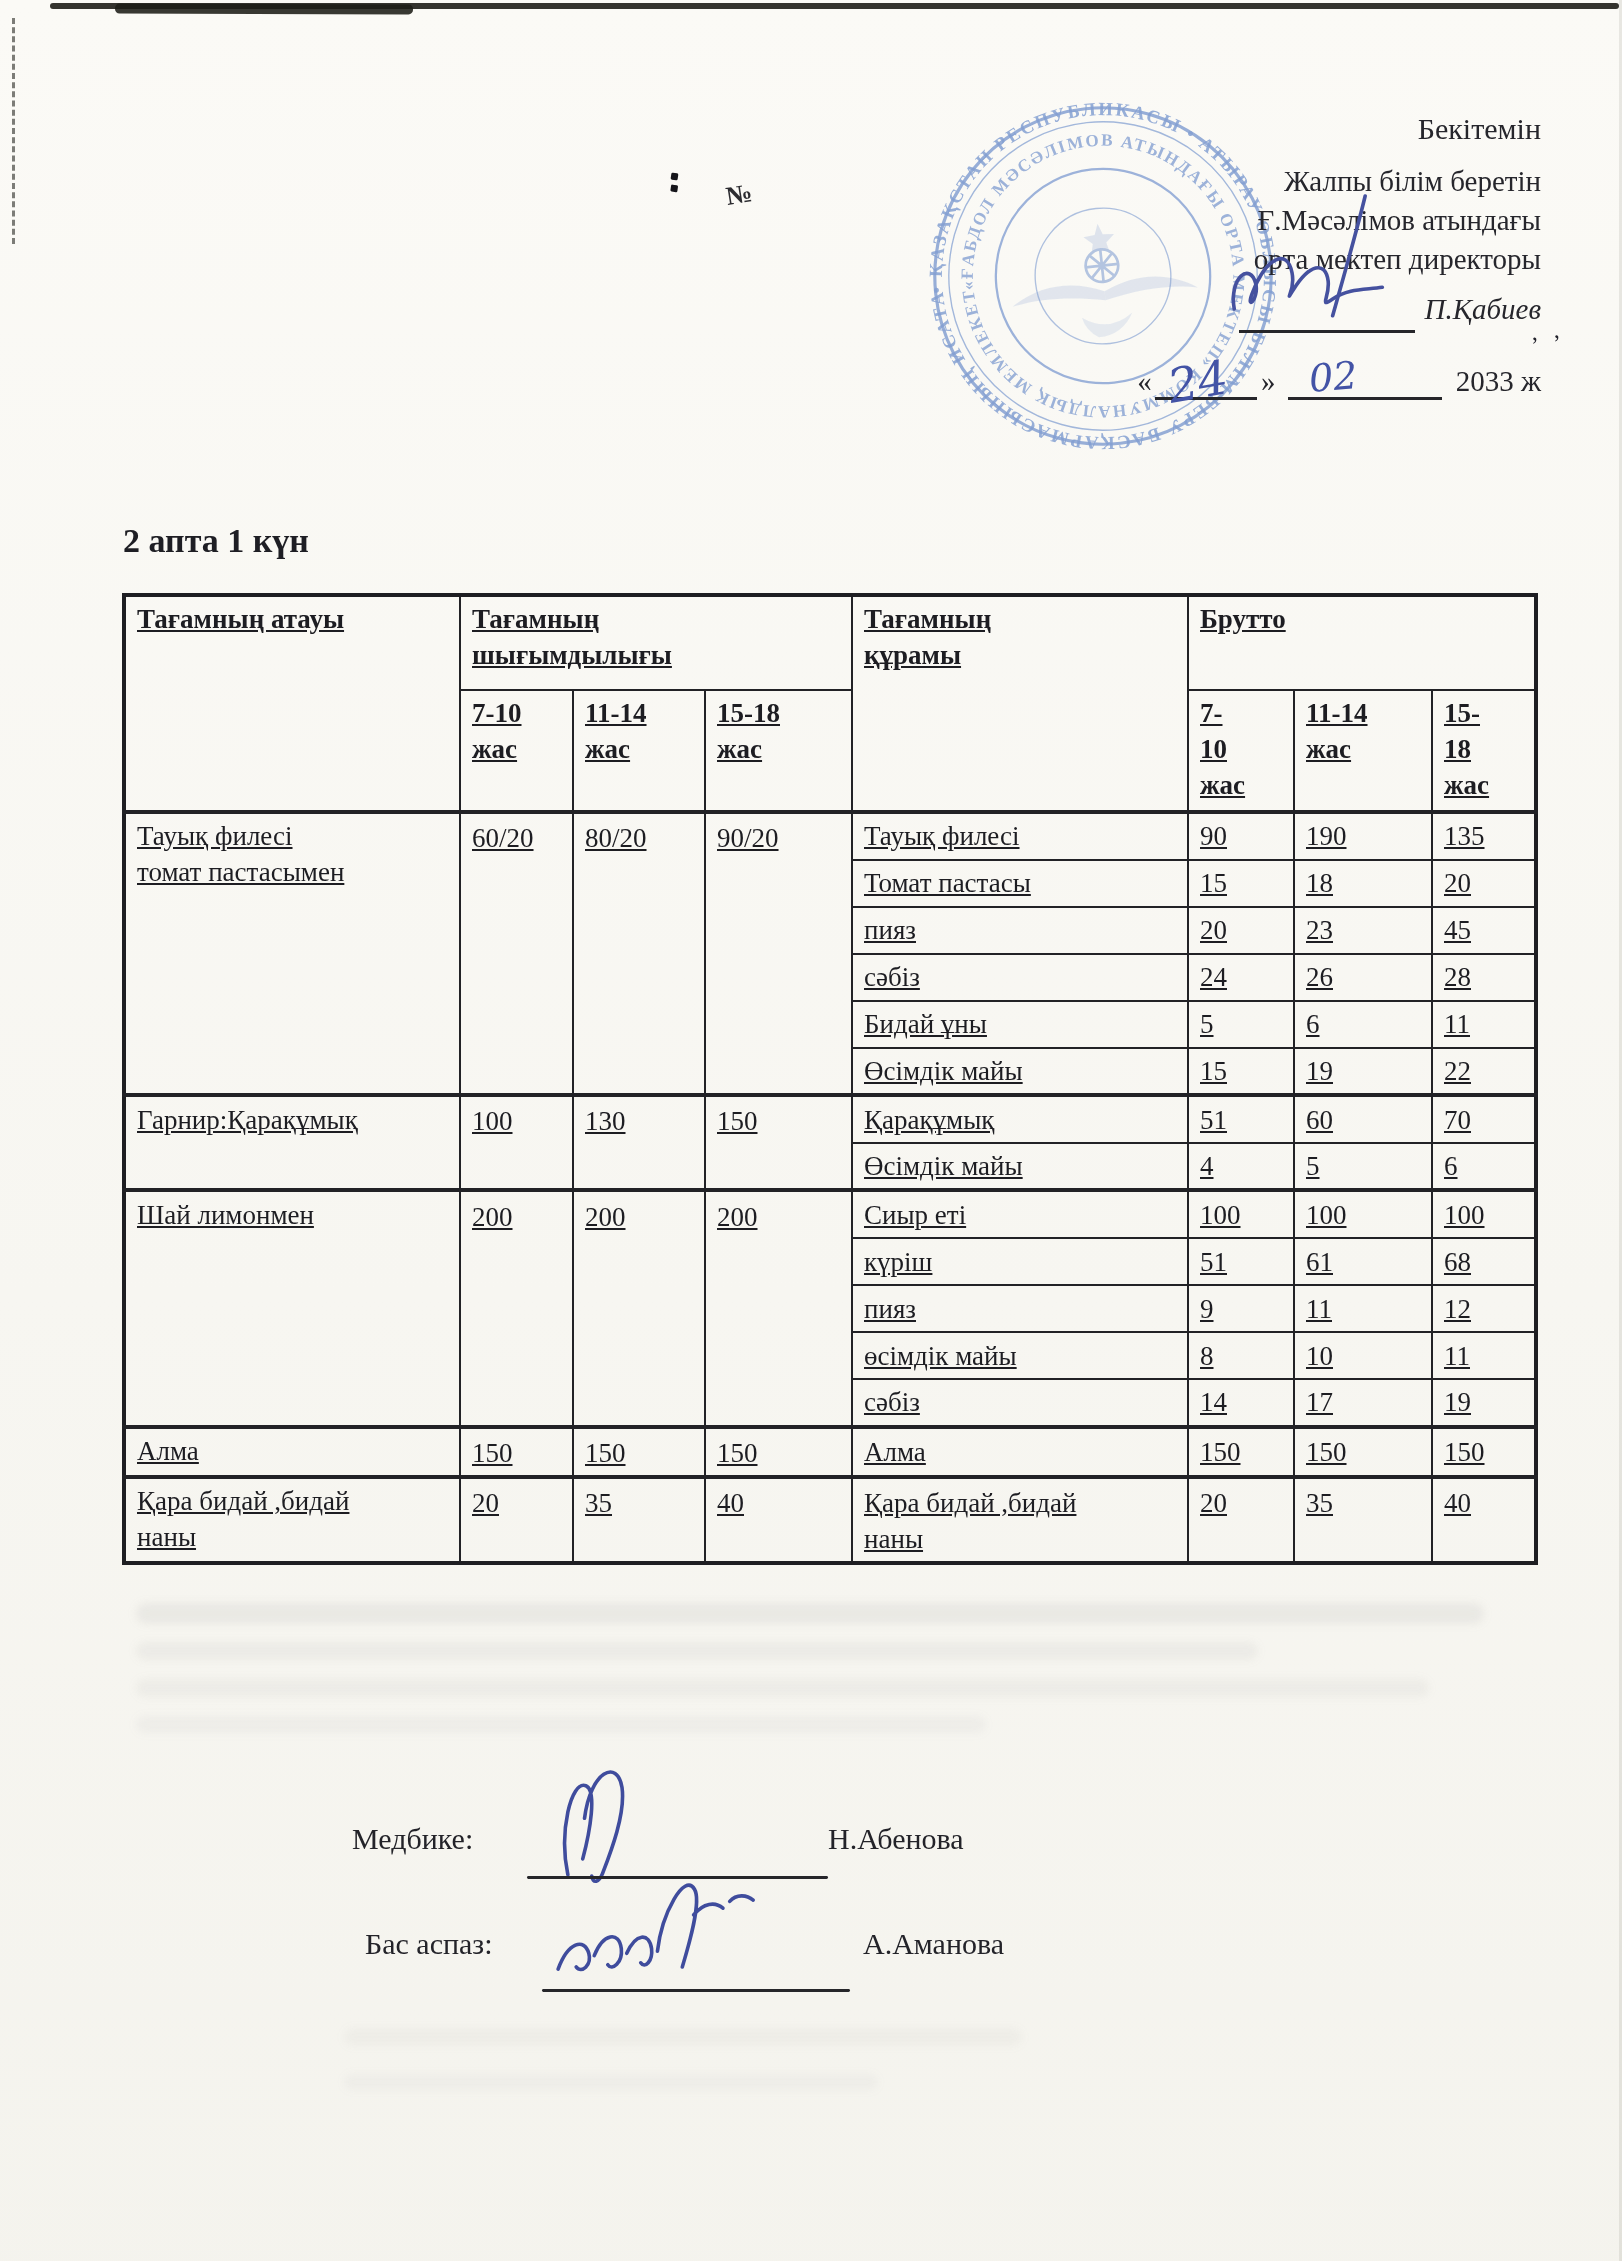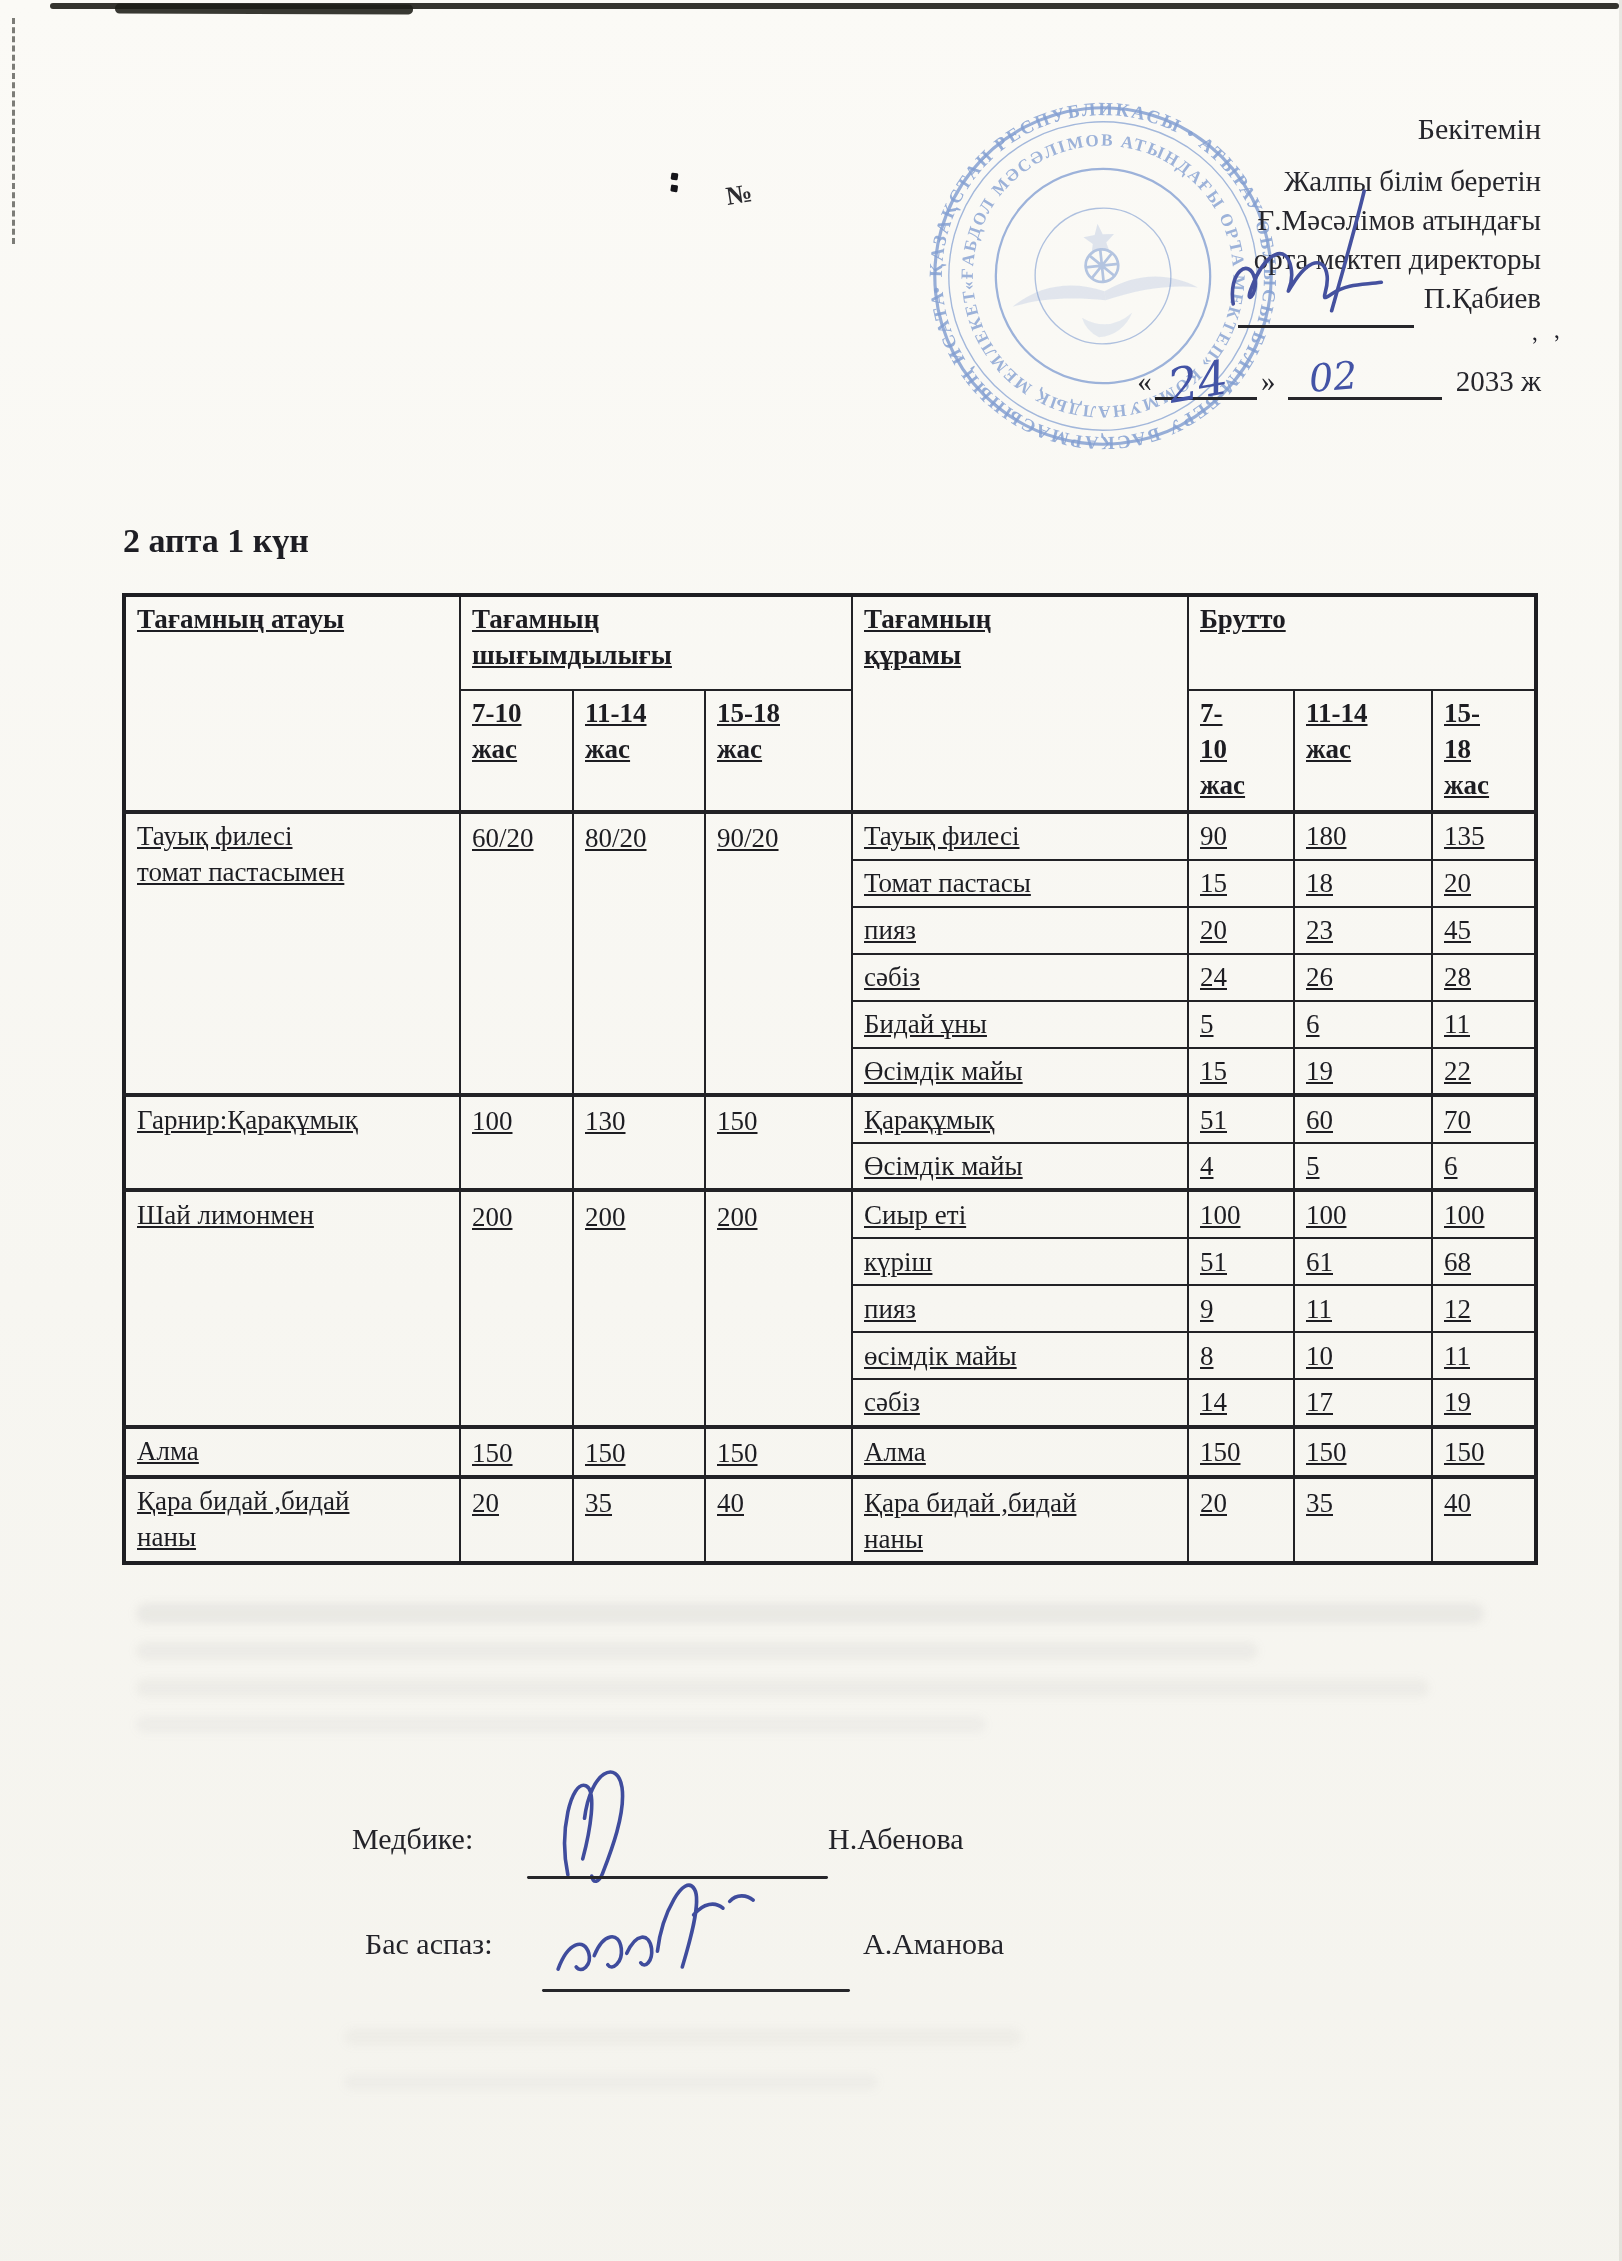--- a/index.html
+++ b/index.html
@@ -28,21 +28,21 @@
   .sm5{left:344px;top:2028px;width:678px;height:18px;background:rgba(125,125,132,.055);}
   .sm6{left:344px;top:2074px;width:534px;height:16.3px;background:rgba(125,125,132,.05);}
 
   
   .stamp{position:absolute;left:914px;top:87px;width:378px;height:378px;transform:rotate(-6deg);opacity:.92;}
 
   
   .approval{position:absolute;left:1063px;top:114px;width:478px;text-align:right;font-size:29px;line-height:1.0;color:#26262c;}
   .a-line{margin-bottom:10px;white-space:pre-line;}
   .a-first{margin-bottom:22.6px;font-size:30px;}
-  .a-sigrow{display:flex;justify-content:flex-end;align-items:flex-start;height:54px;margin-top:6.3px;}
+  .a-sigrow{display:flex;justify-content:flex-end;align-items:center;height:54px;margin-top:6.3px;font-style:italic;}
   .sig-line{position:relative;width:176px;height:41px;border-bottom:3.2px solid #26262a;margin-right:10px;}
   .dir-sig{position:absolute;left:-22.6px;bottom:-6.3px;width:199px;height:149px;overflow:visible;}
   .a-name{font-size:29px;padding-bottom:2.7px;}
   .a-daterow{display:flex;justify-content:flex-end;align-items:flex-end;height:54px;margin-top:8.1px;font-size:29px;}
   .q{padding-bottom:3.6px;}
   .slot{position:relative;border-bottom:3.2px solid #26262a;height:43px;}
   .slot.day{width:102px;margin:0 3.6px;}
   .slot.month{width:154px;margin-left:12.7px;margin-right:13.6px;}
   .hand{position:absolute;color:#4353a6;font-style:italic;font-family:"DejaVu Serif","Liberation Serif",serif;}
   .day-hand{left:12.7px;bottom:-8.1px;font-size:47px;transform:rotate(-10deg);}
@@ -183,21 +183,21 @@
     </tr>
 
     <tr class="r group-start">
       <td class="c-name" rowspan="6">Тауық филесі
 томат пастасымен</td>
       <td class="c-val top" rowspan="6">60/20</td>
       <td class="c-val top" rowspan="6">80/20</td>
       <td class="c-val top" rowspan="6">90/20</td>
       <td class="c-ing">Тауық филесі</td>
       <td class="c-val">90</td>
-      <td class="c-val">180</td>
+      <td class="c-val">190</td>
       <td class="c-val">135</td>
     </tr>
     <tr class="r">
       <td class="c-ing">Томат пастасы</td>
       <td class="c-val">15</td>
       <td class="c-val">18</td>
       <td class="c-val">20</td>
     </tr>
     <tr class="r">
       <td class="c-ing">пияз</td>

